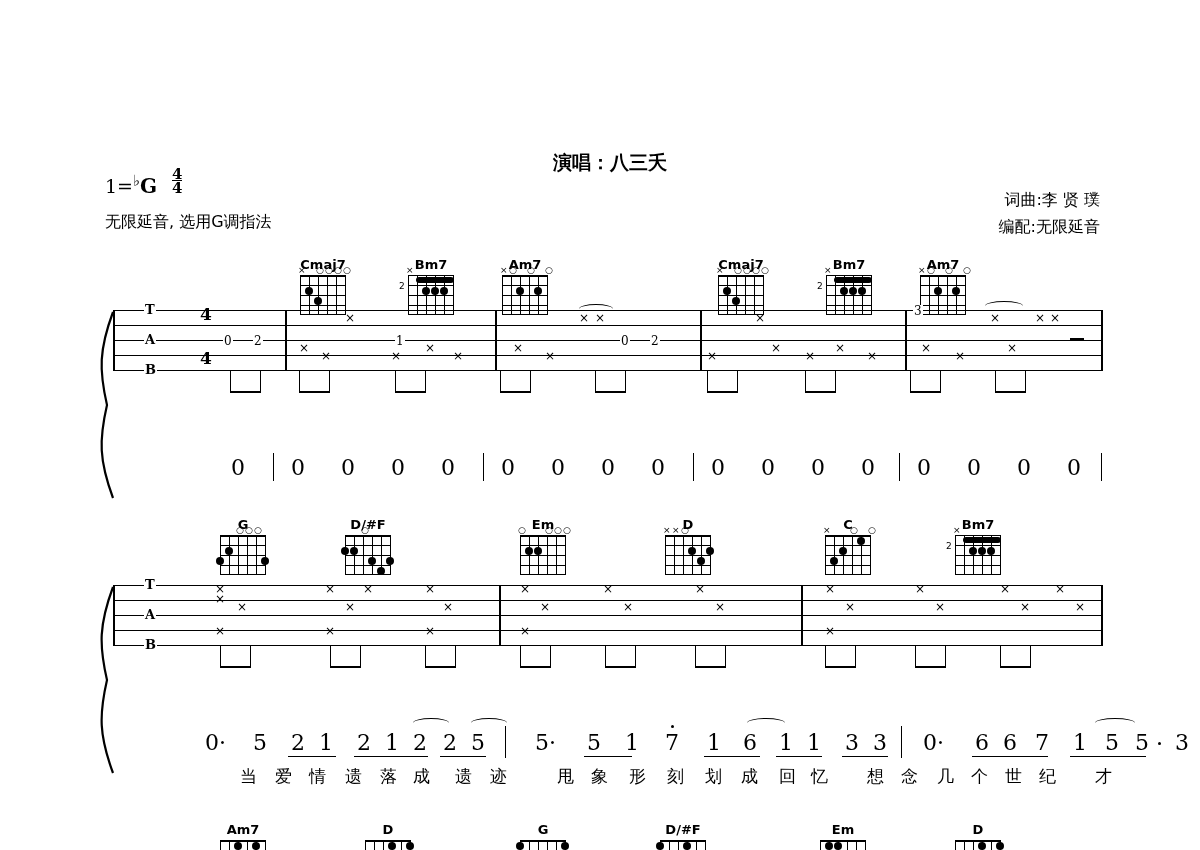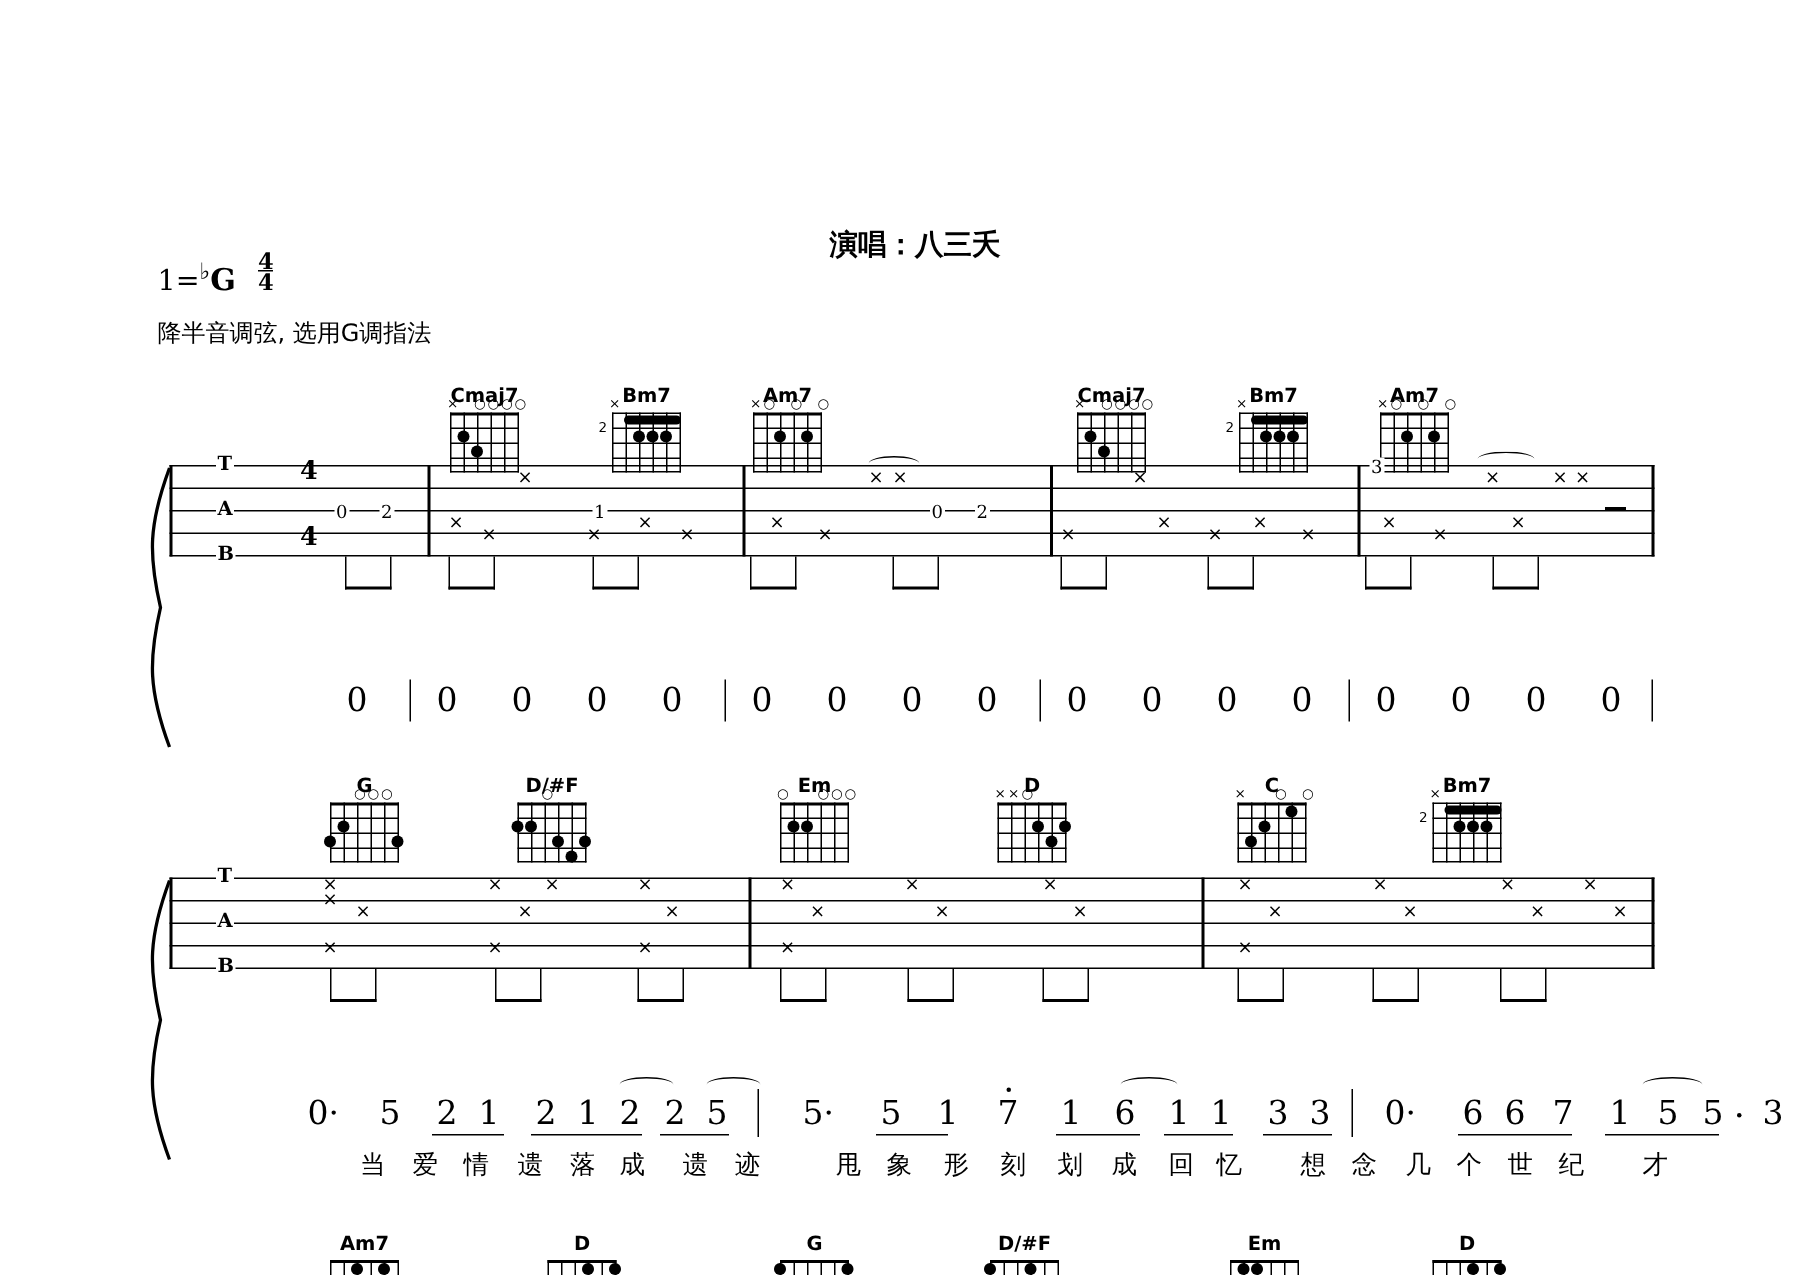--- a/index.html
+++ b/index.html
@@ -88,21 +88,25 @@
 
   <div class="singer">演唱：八三夭</div>
 
   <div class="keysig">
     <span>1=</span><span class="flat">♭</span><span class="k">G</span>
   </div>
   <div class="timesig">
     <span class="num">4</span>
     <span class="den">4</span>
   </div>
-  <div class="tuning">降半音调弦, 选用G调指法</div>
+  <div class="tuning">无限延音, 选用G调指法</div>
+  <div class="credits">
+    <div>词曲:李 贤 璞</div>
+    <div>编配:无限延音</div>
+  </div>
 
   <div class="chordbox" style="left:300px;top:275px;">
     <div class="cname">Cmaj7</div>
     <div class="grid">
       <div class="topline"></div>
       <div class="vl" style="left:0"></div>
         <div class="vl" style="left:9px"></div>
         <div class="vl" style="left:18px"></div>
       <div class="vl" style="left:27px"></div>
         <div class="vl" style="left:36px"></div>

